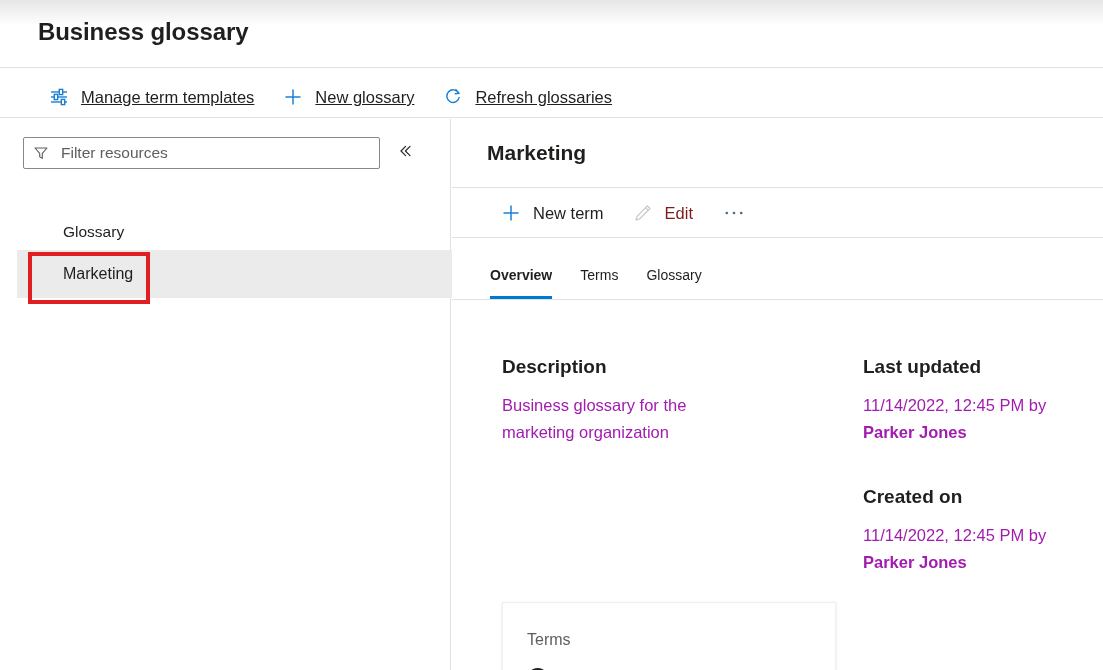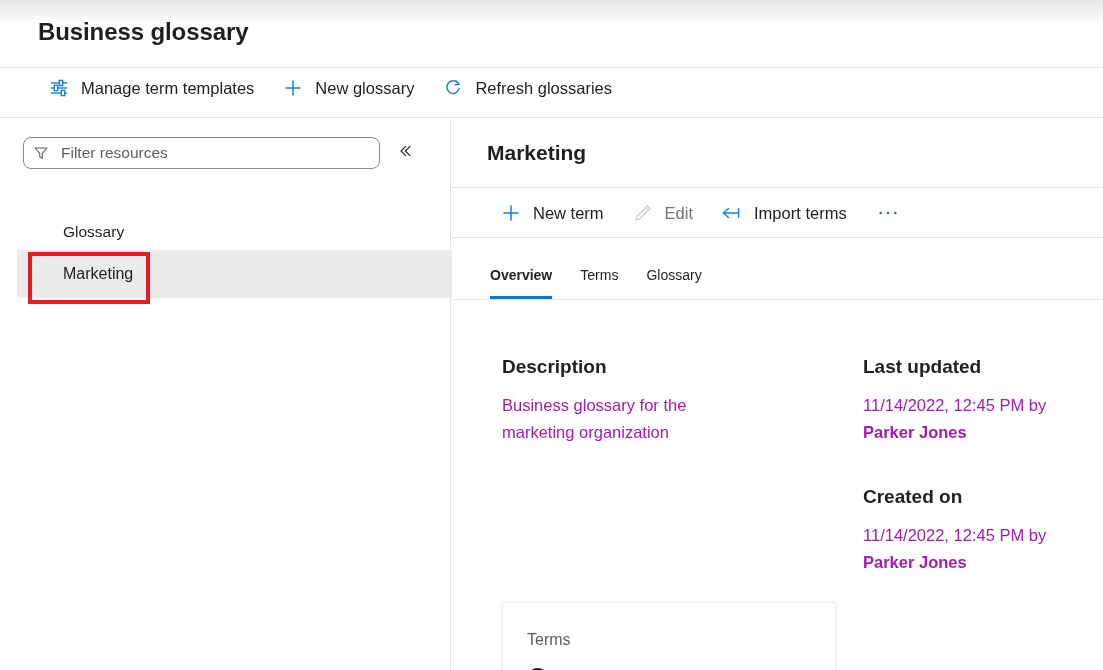--- a/index.html
+++ b/index.html
@@ -41,23 +41,24 @@
 
   
   .command-bar {
     position: absolute;
     left: 0; top: 67px;
     width: 1103px; height: 51px;
     border-top: 1px solid #e1e1e1;
     border-bottom: 1px solid #e1e1e1;
     background: #ffffff;
     display: flex;
-    align-items: flex-start;
+    align-items: flex-end;
     padding-left: 38px;
     box-sizing: border-box;
+    text-decoration: underline;
   }
   .cmd {
     display: flex;
     align-items: center;
     height: 40px;
     padding: 0 10px;
     margin-right: 8px;
     cursor: pointer;
     background: transparent;
     border: none;
@@ -91,21 +92,21 @@
     width: 450px; height: 68px;
     display: flex;
     align-items: center;
     padding-left: 23px;
     box-sizing: border-box;
   }
   .filter-box {
     width: 357px;
     height: 32px;
     border: 1px solid #8a8886;
-    border-radius: 8px;
+    border-radius: 2px;
     display: flex;
     align-items: center;
     padding: 0 9px;
     box-sizing: border-box;
     background: #ffffff;
   }
   .filter-box .funnel { flex: none; margin-right: 10px; display: flex; }
   .filter-input {
     border: none;
     outline: none;
@@ -182,21 +183,21 @@
     position: absolute;
     left: 0; top: 68px;
     width: 651px; height: 51px;
     border-top: 1px solid #e1e1e1;
     border-bottom: 1px solid #e1e1e1;
     display: flex;
     align-items: center;
     padding-left: 38px;
     box-sizing: border-box;
   }
-  .cmd.disabled { color: #737373; cursor: default; }
+  .cmd.disabled { color: #7f1d1d; cursor: default; }
   .cmd.more { padding: 0 12px; margin-right: 0; }
 
   
   .tabs {
     position: absolute;
     left: 0; top: 132px;
     width: 651px; height: 49px;
     display: flex;
     align-items: flex-start;
     padding-left: 38px;
@@ -391,32 +392,20 @@
           <svg width="20" height="20" viewBox="0 0 20 20">
             <g fill="none" stroke="#c8c6c4" stroke-width="1.2" stroke-linejoin="round">
               <path d="M14.3 2.8 L17 5.5 L6.6 15.9 L3 17 L4.1 13.4 Z"></path>
               <line x1="12.5" y1="4.6" x2="15.2" y2="7.3"></line>
             </g>
           </svg>
         </span>
         <span class="cmd-label">Edit</span>
       </div>
 
-      <div class="cmd">
-        <span class="glyph">
-          <svg width="22" height="20" viewBox="0 0 22 20">
-            <g fill="none" stroke="#1a7fd4" stroke-width="1.4" stroke-linecap="round" stroke-linejoin="round">
-              <line x1="2.5" y1="10" x2="16.5" y2="10"></line>
-              <polyline points="7.5,5.5 2.5,10 7.5,14.5"></polyline>
-              <line x1="17.6" y1="5.6" x2="17.6" y2="14.4"></line>
-            </g>
-          </svg>
-        </span>
-        <span class="cmd-label">Import terms</span>
-      </div>
 
       <div class="cmd more">
         <span class="glyph">
           <svg width="26" height="20" viewBox="0 0 26 20">
             <g fill="#4a6d8c">
               <circle cx="4.5" cy="10" r="1.6"></circle>
               <circle cx="13" cy="10" r="1.6"></circle>
               <circle cx="21.5" cy="10" r="1.6"></circle>
             </g>
           </svg>

